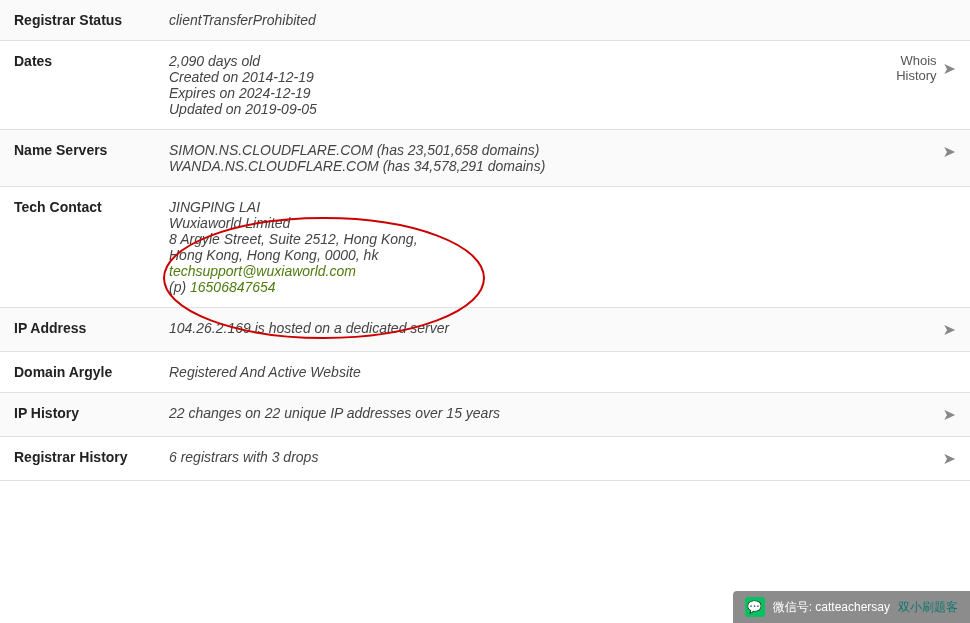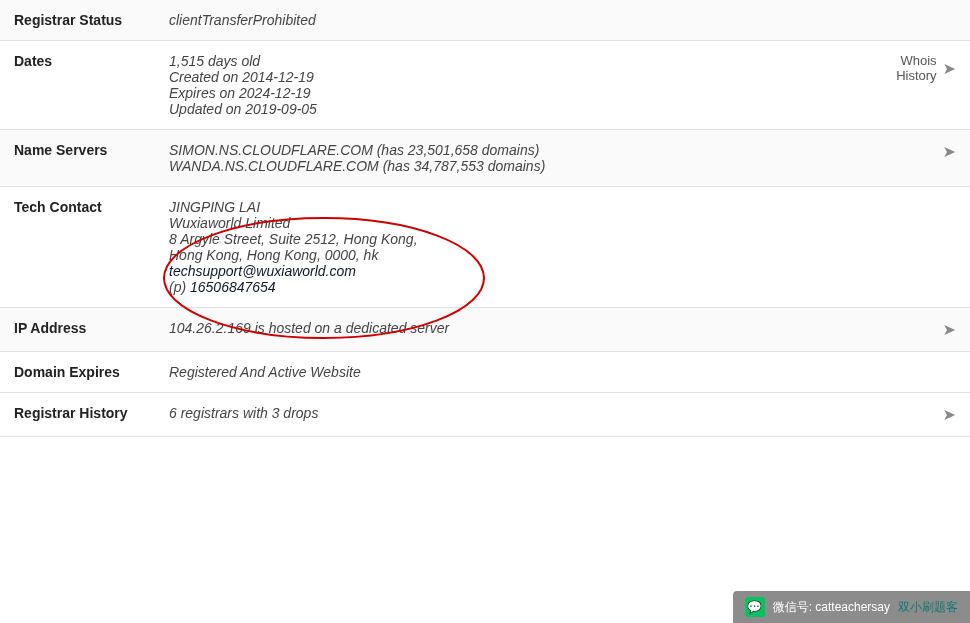--- a/index.html
+++ b/index.html
@@ -61,76 +61,81 @@
       overflow: hidden;
     }
     .flag::after {
       content: '';
       position: absolute;
       top: 0; left: 0;
       width: 8px; height: 6px;
       background: #002868;
     }
     a {
-      color: #0f172a;
+      color: #4d7c0f;
       text-decoration: none;
     }
     .row-alt {
       background: #fafafa;
     }
   </style>
 </head>
 <body>
 
 <table>
   <tbody id="table-body">
       <tr class="row-alt">
         <td>Registrar Status</td>
         <td>clientTransferProhibited</td>
         <td></td>
       </tr>
       <tr>
         <td>Dates</td>
         <td>
-          <div>1,515 days old</div>
+          <div>2,090 days old</div>
           <div>Created on 2014-12-19</div>
           <div>Expires on 2024-12-19</div>
           <div>Updated on 2019-09-05</div>
         </td>
         <td colspan="1" style="text-align: right; vertical-align: top;">
           <div class="whois-history" style="cursor: pointer;">
             <span>Whois History</span>
             <span class="arrow-icon">➤</span>
           </div>
         </td>
       </tr>
       <tr class="row-alt">
         <td>Name Servers</td>
         <td>
           <div>SIMON.NS.CLOUDFLARE.COM (has 23,501,658 domains)</div>
-          <div>WANDA.NS.CLOUDFLARE.COM (has 34,787,553 domains)</div>
+          <div>WANDA.NS.CLOUDFLARE.COM (has 34,578,291 domains)</div>
         </td>
         <td><span class="arrow-icon" style="cursor: pointer;">➤</span></td>
       </tr>
       <tr>
         <td>Tech Contact</td>
         <td><div style="position: relative; display: inline-block;"><div>JINGPING LAI</div><div>Wuxiaworld Limited</div><div>8 Argyle Street, Suite 2512, Hong Kong,</div><div>Hong Kong, Hong Kong, 0000, hk</div><div><a href="#">techsupport@wuxiaworld.com</a></div><div>(p) <a href="#">16506847654</a></div><svg width="340" height="130" style="position: absolute; top: 14px; left: -10px; pointer-events: none;">
               <ellipse cx="165" cy="65" rx="160" ry="60" fill="none" stroke="#cc0000" stroke-width="2"></ellipse>
             </svg></div></td>
         <td></td>
       </tr>
       <tr class="row-alt">
         <td>IP Address</td>
         <td>104.26.2.169 is hosted on a dedicated server</td>
         <td><span class="arrow-icon" style="cursor: pointer;">➤</span></td>
       </tr>
       <tr>
-        <td>Domain Expires</td>
+        <td>Domain Argyle</td>
         <td>Registered And Active Website</td>
         <td></td>
+      </tr>
+      <tr class="row-alt">
+        <td>IP History</td>
+        <td>22 changes on 22 unique IP addresses over 15 years</td>
+        <td><span class="arrow-icon" style="cursor: pointer;">➤</span></td>
       </tr>
       <tr>
         <td>Registrar History</td>
         <td>6 registrars with 3 drops</td>
         <td><span class="arrow-icon" style="cursor: pointer;">➤</span></td>
       </tr>
     </tbody>
 </table>
 
 <div style="

